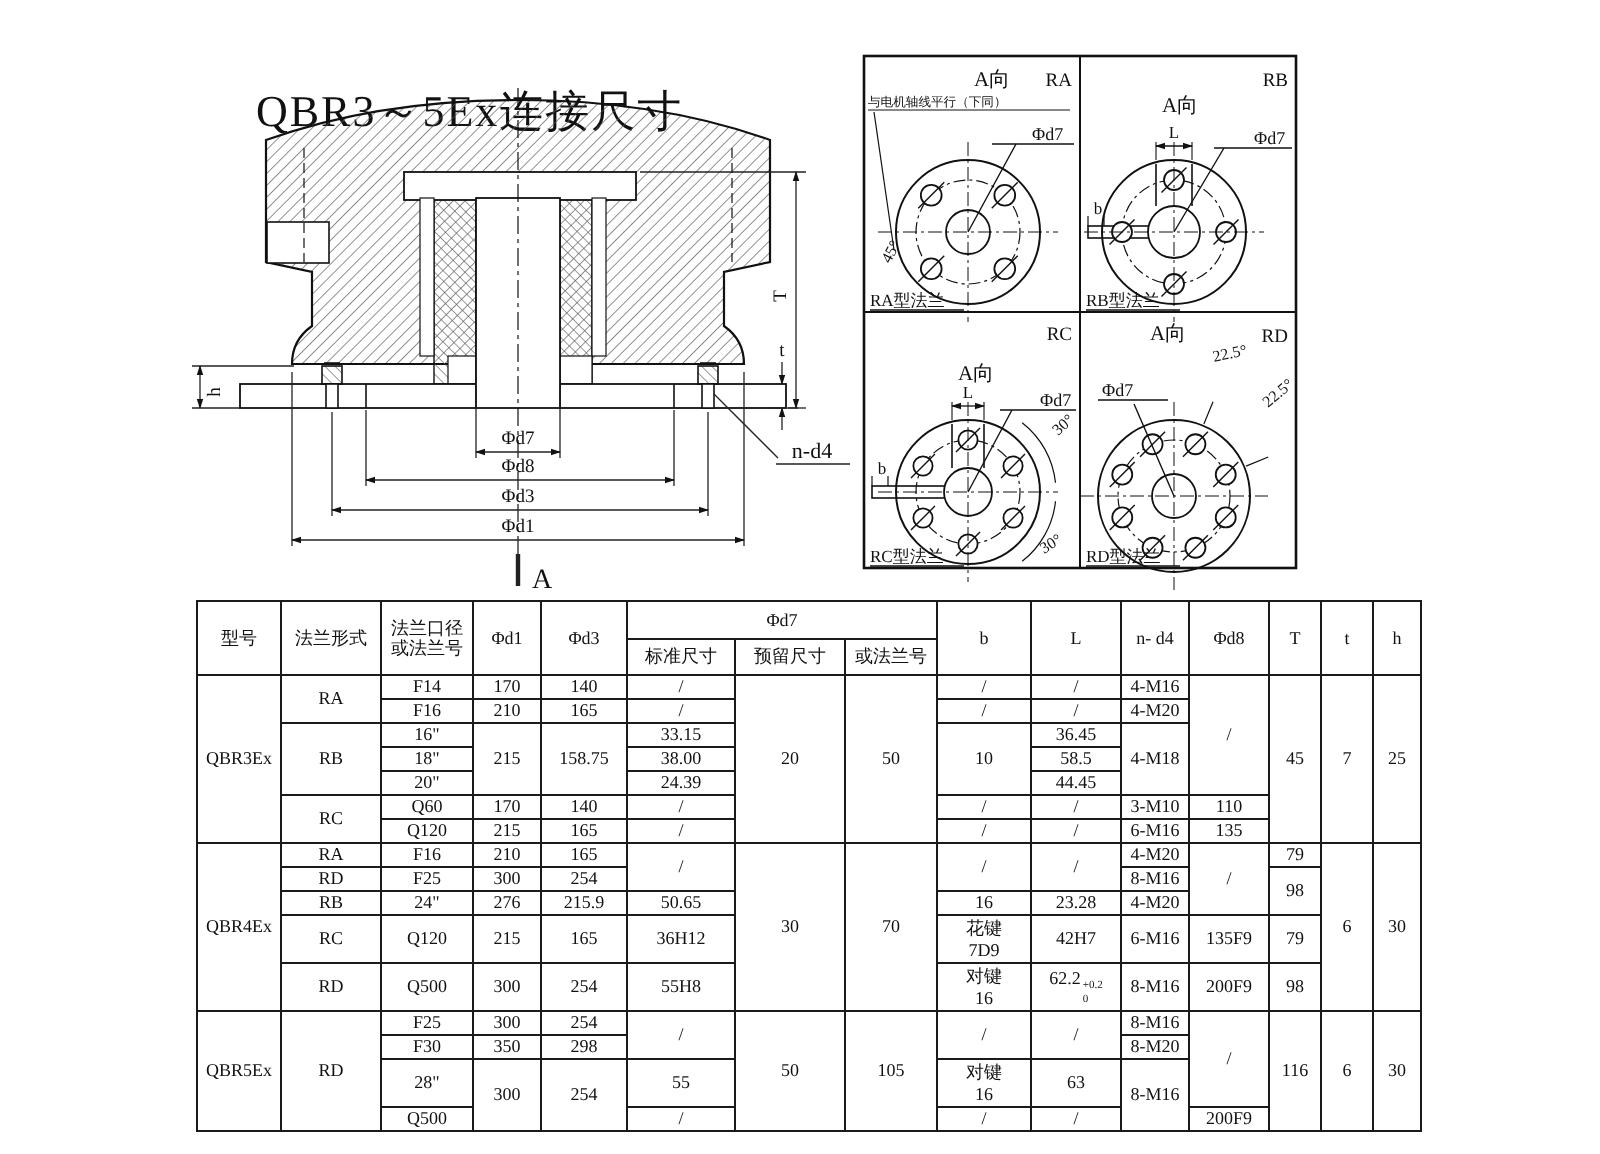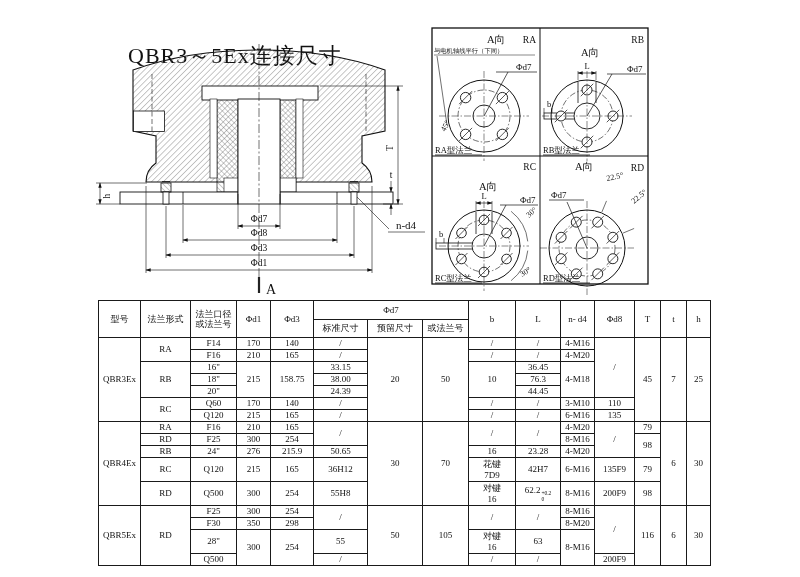--- a/index.html
+++ b/index.html
@@ -335,21 +335,21 @@
             <td rowspan="3">215</td>
             <td rowspan="3">158.75</td>
             <td>33.15</td>
             <td rowspan="3">10</td>
             <td>36.45</td>
             <td rowspan="3">4-M18</td>
           </tr>
           <tr class="s">
             <td>18"</td>
             <td>38.00</td>
-            <td>76.3</td>
+            <td>58.5</td>
           </tr>
           <tr class="s">
             <td>20"</td>
             <td>24.39</td>
             <td>44.45</td>
           </tr>
           <tr class="s">
             <td rowspan="2">RC</td>
             <td>Q60</td>
             <td>170</td>

